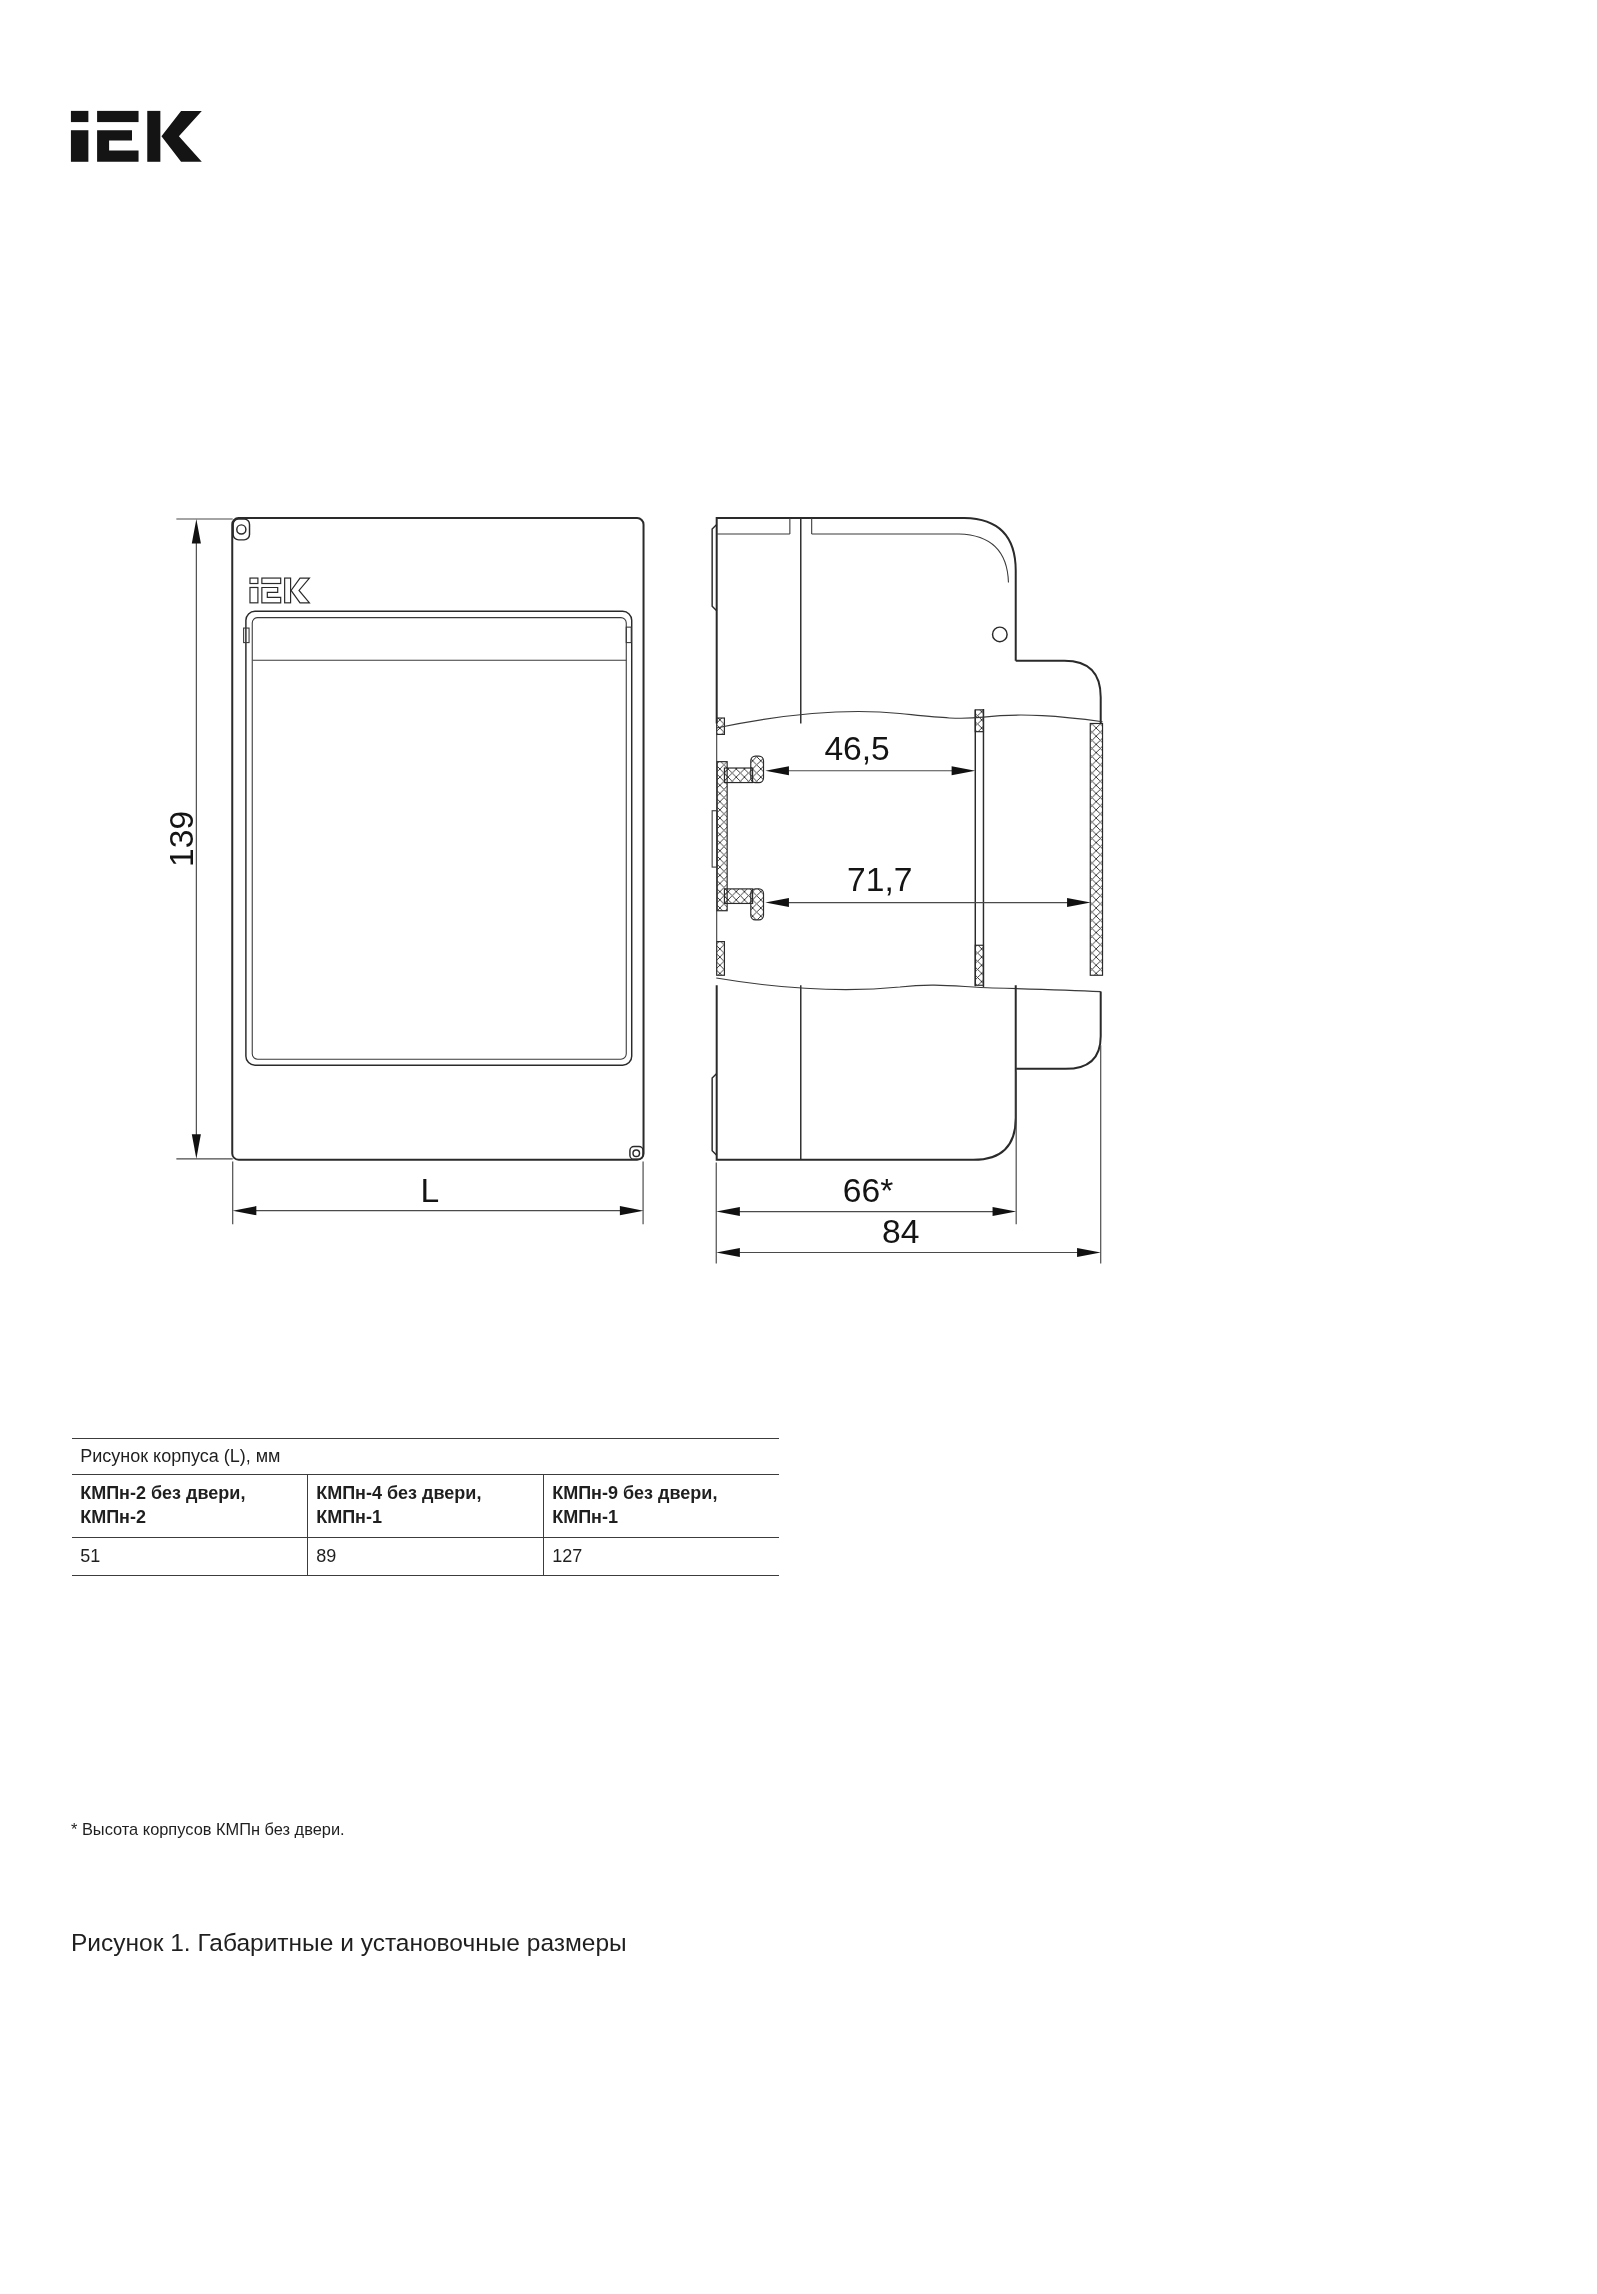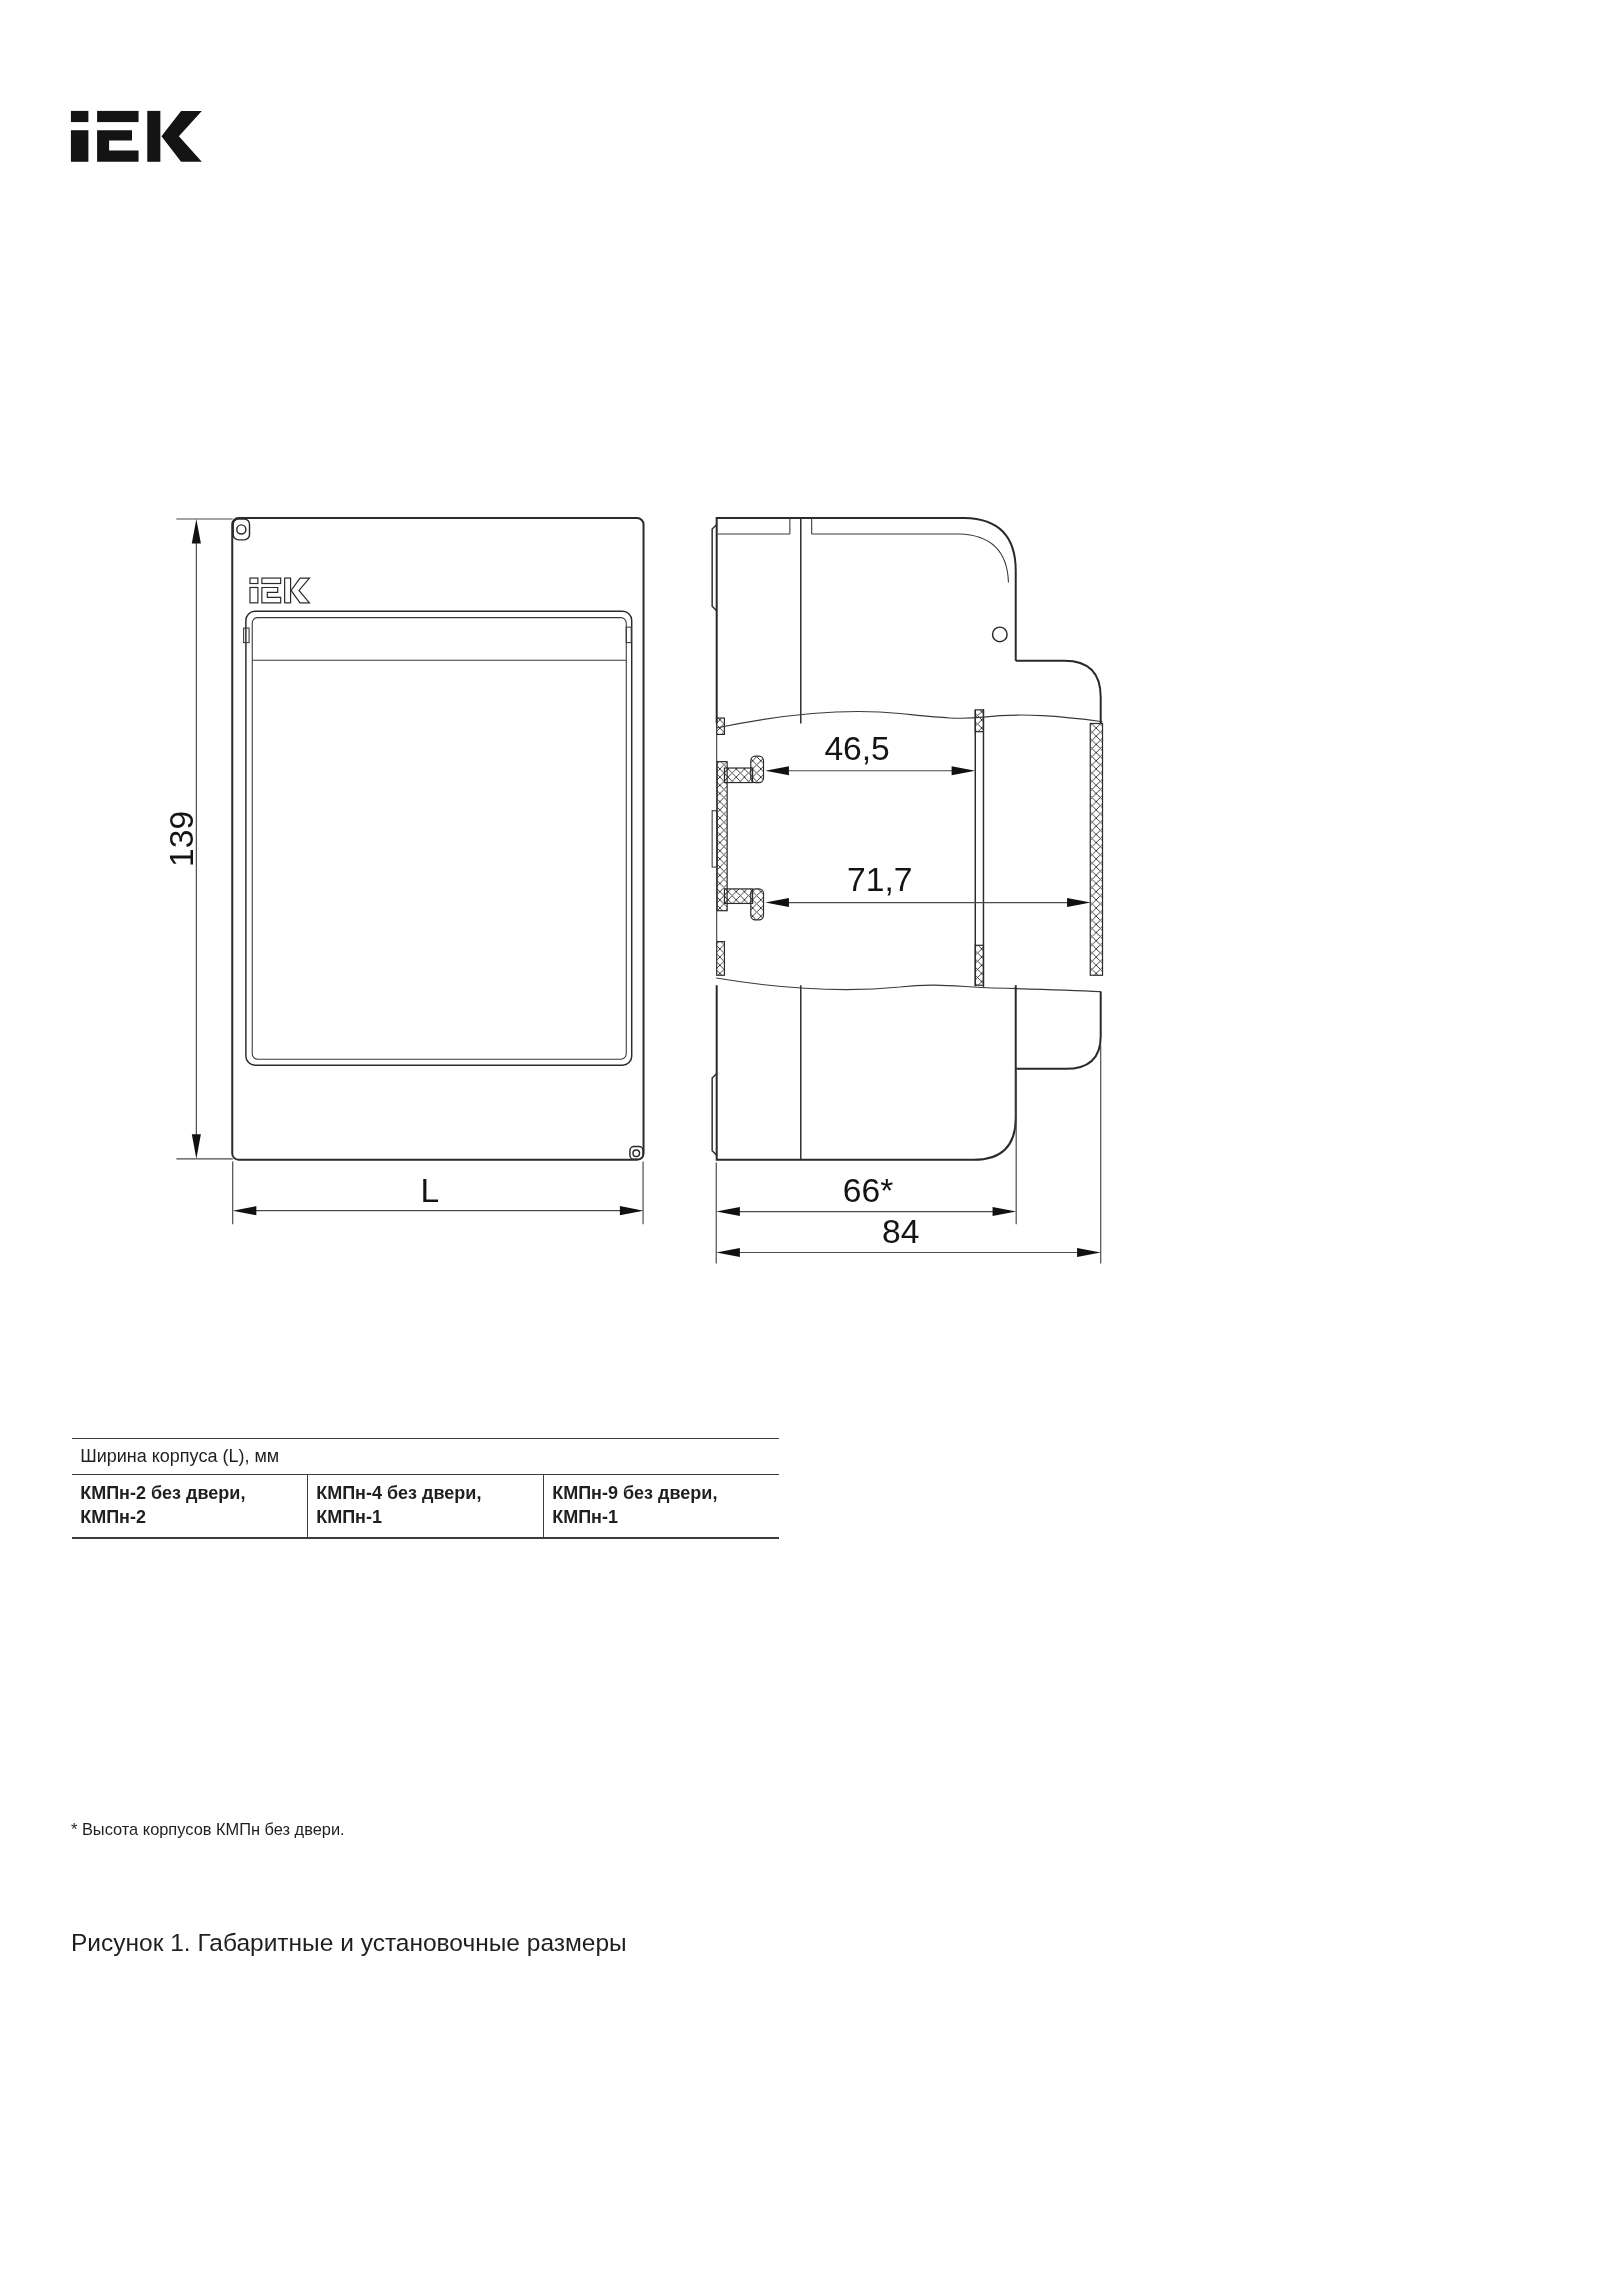--- a/index.html
+++ b/index.html
@@ -190,34 +190,39 @@
         <line class="ln-dim" x1="1211" y1="1150" x2="1211" y2="1390"></line>
         <line class="ln-dim" x1="812" y1="1378" x2="1187" y2="1378"></line>
         <polygon class="arrow" points="788,1378 814,1373 814,1383"></polygon>
         <polygon class="arrow" points="1211,1378 1185,1373 1185,1383"></polygon>
         <text class="dim-text" x="991" y="1368" text-anchor="middle">84</text>
       </g>
     </g>
   </svg>
 
   <div class="dim-table">
-    <div class="t-title">Ширина корпуса (L), мм</div>
+    <div class="t-title">Рисунок корпуса (L), мм</div>
     <div class="t-head">
       <div class="t-cell">
         <span>КМПн-2 без двери,</span>
         <span>КМПн-2</span>
       </div>
       <div class="t-cell">
         <span>КМПн-4 без двери,</span>
         <span>КМПн-1</span>
       </div>
       <div class="t-cell">
         <span>КМПн-9 без двери,</span>
         <span>КМПн-1</span>
       </div>
     </div>
+    <div class="t-body">
+      <div class="t-cell">51</div>
+      <div class="t-cell">89</div>
+      <div class="t-cell">127</div>
+    </div>
   </div>
 
   <div class="footnote">* Высота корпусов КМПн без двери.</div>
   <div class="caption">Рисунок 1. Габаритные и установочные размеры</div>
 
 </div>
 
 
 </body></html>

